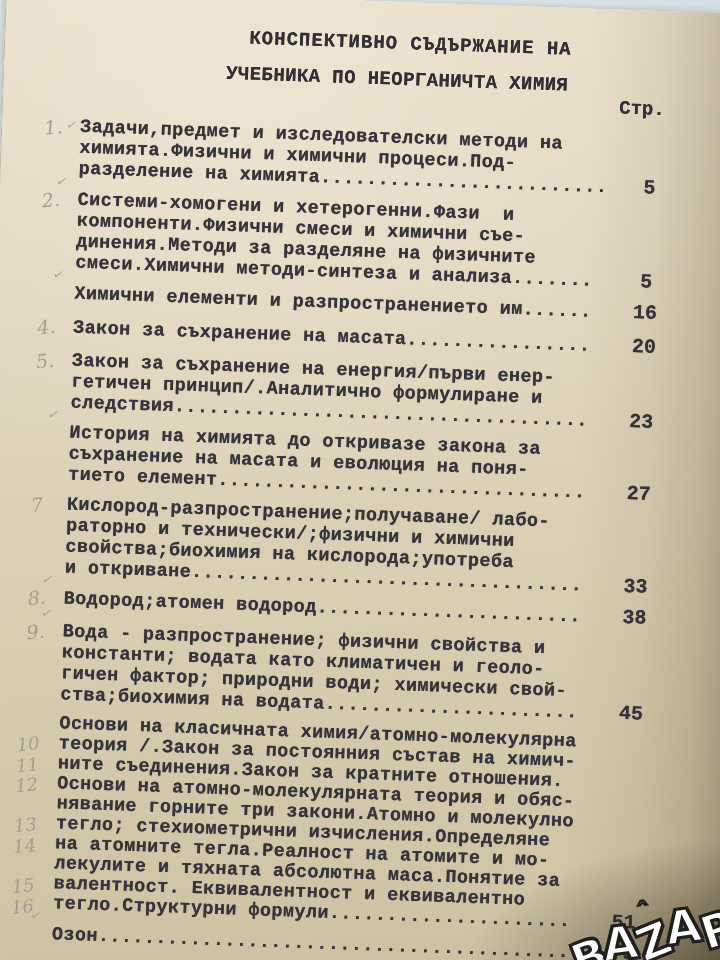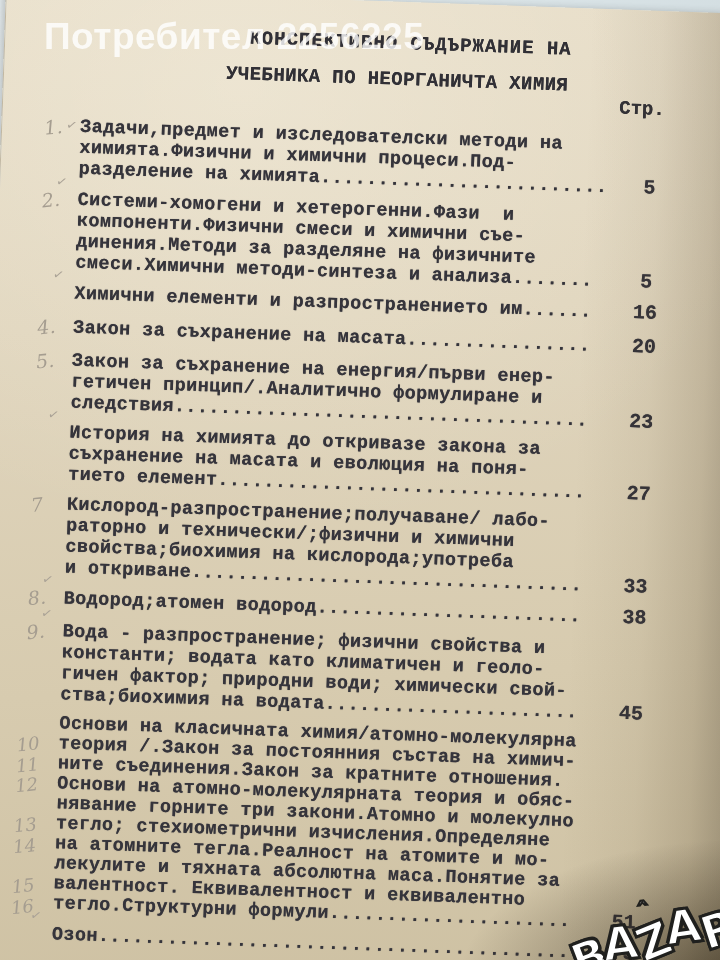--- a/index.html
+++ b/index.html
@@ -211,17 +211,16 @@
             </div>
             <div class="page-col">73</div>
           </div>
         </div>
 
     </div>
   </div>
 
   <div class="corner-shade"></div>
 
-  <div class="wm-user">Потребител 2256225</div>
 
   <div class="wm-brand" id="brand"><span class="bl">B</span><span class="bl">A</span><span class="bl">Z</span><span class="bl">A</span><span class="bl">R</span><span class="bag">ˆ</span></div>
 
 </div>
 
 </body></html>

